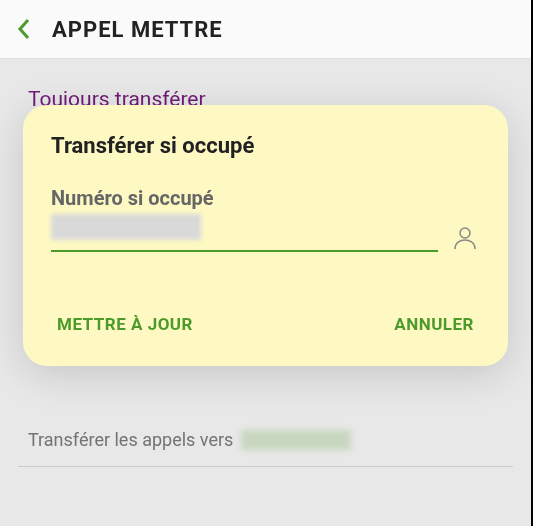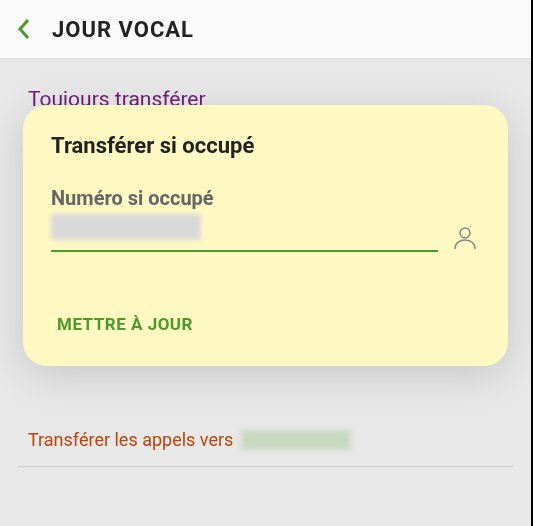--- a/index.html
+++ b/index.html
@@ -33,21 +33,21 @@
   color: #222;
   letter-spacing: 1px;
 }
 .body-area { padding: 12px 18px; }
 .row-label {
   font-size: 21px;
   color: #701a75;
   padding: 16px 10px 10px 10px;
 }
 .forward-line {
-  color: #c2410c;
+  color: #737373;
   font-size: 18px;
   padding: 8px 10px 12px 10px;
   display: flex;
   align-items: center;
   gap: 8px;
 }
 .divider { height: 1px; background: #ccc; margin: 4px 0; }
 
 
 .modal {
@@ -128,21 +128,21 @@
 </style>
 </head>
 <body>
 
 <div class="app-bar">
   <div class="back-btn">
     <svg width="16" height="24" viewBox="0 0 16 24">
       <polyline class="chevron" points="12,3 4,12 12,21"></polyline>
     </svg>
   </div>
-  <div class="title">JOUR VOCAL</div>
+  <div class="title">APPEL METTRE</div>
 </div>
 
 <div class="body-area">
   <div class="row-label">Toujours transférer</div>
 
   <div style="height:300px"></div>
 
   <div class="forward-line">
     <span>Transférer les appels vers</span>
     <span class="redacted-sm"></span>
@@ -162,14 +162,15 @@
     <div class="contact-btn">
       <svg width="26" height="26" viewBox="0 0 26 26">
         <circle class="contact-icn" cx="13" cy="9" r="5"></circle>
         <path class="contact-icn" d="M3,25 C3,18 9,16 13,16 C17,16 23,18 23,25"></path>
       </svg>
     </div>
   </div>
 
   <div class="button-row">
     <div class="flat-btn">METTRE À JOUR</div>
+    <div class="flat-btn">ANNULER</div>
   </div>
 </div>
 
 </body></html>

